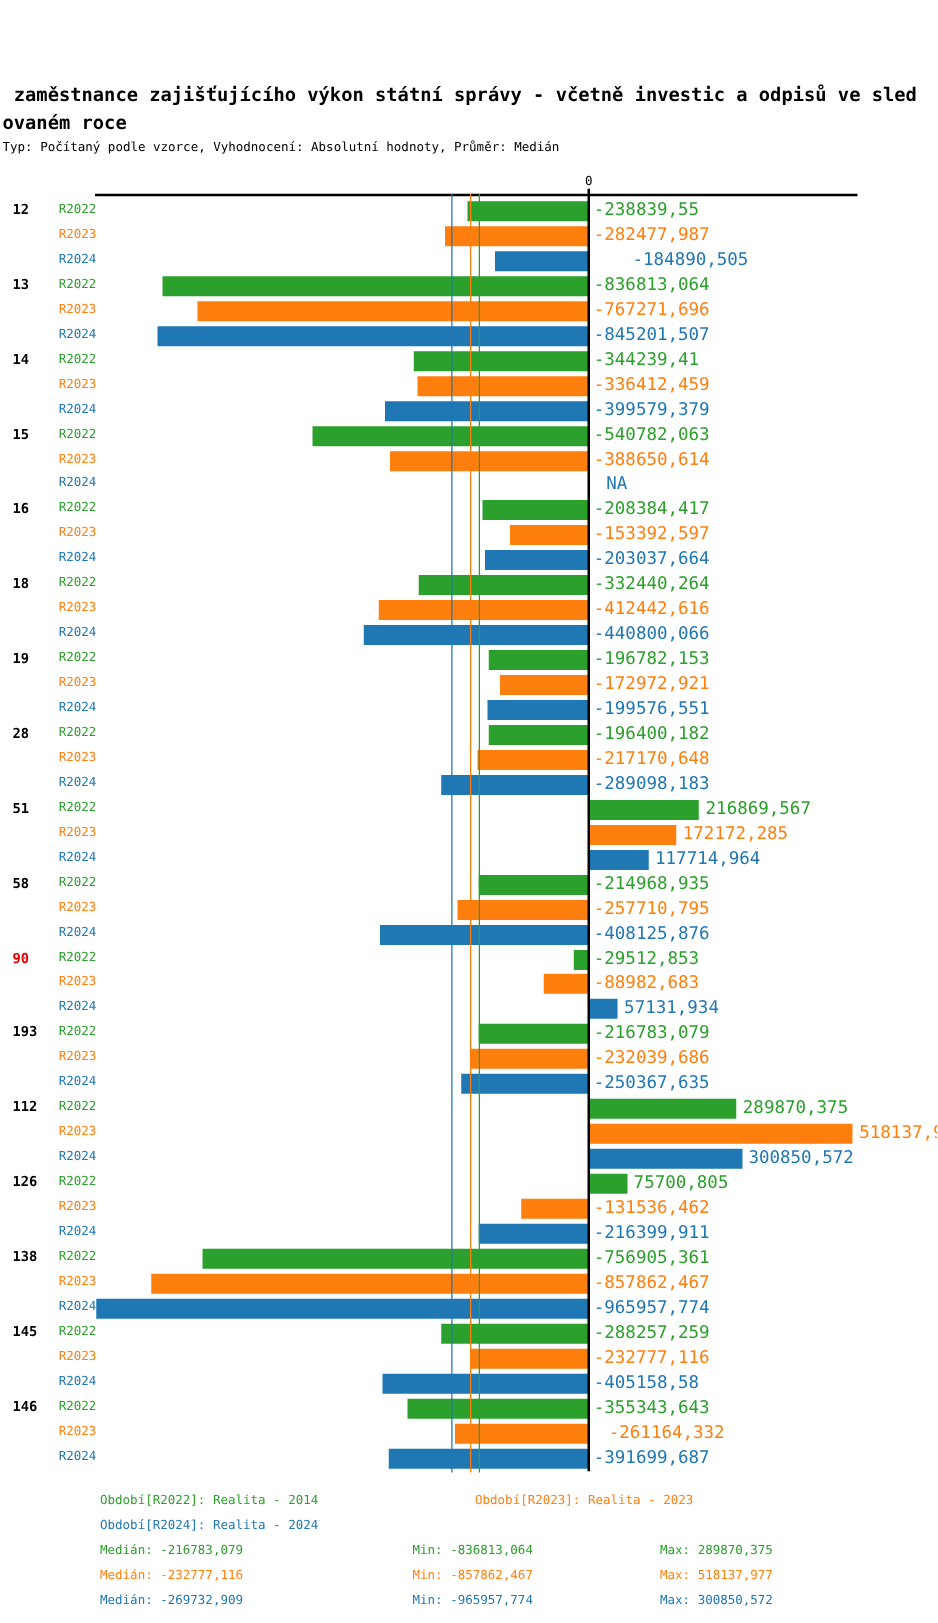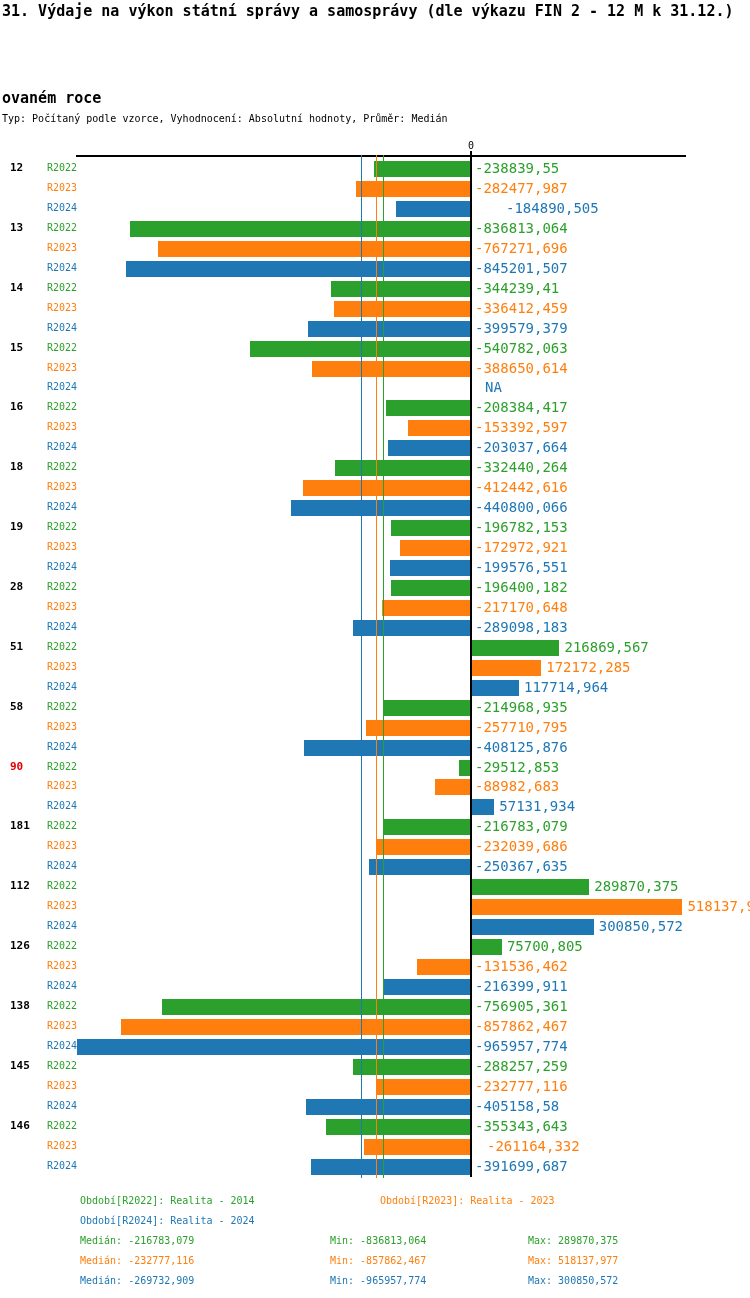--- a/index.html
+++ b/index.html
@@ -16,21 +16,21 @@
   .ser{position:absolute;left:47px;top:4px;font-size:10px;line-height:12px;white-space:pre;}
   .bar{position:absolute;top:3px;height:16px;z-index:1;}
   .val{position:absolute;top:4px;font-size:14px;line-height:12px;white-space:pre;z-index:5;}
   .lg{position:absolute;font-size:10px;line-height:12px;white-space:pre;}
 </style>
 </head>
 <body>
 
 <div class="page">
 
-  <div class="hline" style="left:2px;top:3px;">31. Výdaje na výkon státní správy a samosprávy (dle výkazu FIN 2 - 12 M k 31.12.)</div>
+  <div class="hline" style="left:2px;top:68px;"> zaměstnance zajišťujícího výkon státní správy - včetně investic a odpisů ve sled</div>
   <div class="hline" style="left:2px;top:90px;">ovaném roce</div>
   <div class="meta">Typ: Počítaný podle vzorce, Vyhodnocení: Absolutní hodnoty, Průměr: Medián</div>
 
   <div id="plot">
     <div class="xaxis"></div>
     <div class="zero-label">0</div>
     <div class="zline"></div>
 
   <div class="chart-row" style="top: 158px;">
         <div class="grp" style="color: rgb(0, 0, 0);">12</div>
@@ -201,21 +201,21 @@
         <div class="ser" style="color: rgb(255, 127, 14);">R2023</div>
         <div class="bar" style="left: 434.695px; width: 36.3049px; background: rgb(255, 127, 14);"></div>
         <div class="val" style="color: rgb(255, 127, 14); left: 475px;">-88982,683</div>
       </div>
       <div class="chart-row" style="top: 796.4px;">
         <div class="ser" style="color: rgb(31, 119, 180);">R2024</div>
         <div class="bar" style="left: 471px; width: 23.3098px; background: rgb(31, 119, 180);"></div>
         <div class="val" style="color: rgb(31, 119, 180); left: 499.31px;">57131,934</div>
       </div>
       <div class="chart-row" style="top: 816.35px;">
-        <div class="grp" style="color: rgb(0, 0, 0);">181</div>
+        <div class="grp" style="color: rgb(0, 0, 0);">193</div>
         <div class="ser" style="color: rgb(44, 160, 44);">R2022</div>
         <div class="bar" style="left: 382.553px; width: 88.4475px; background: rgb(44, 160, 44);"></div>
         <div class="val" style="color: rgb(44, 160, 44); left: 475px;">-216783,079</div>
       </div>
       <div class="chart-row" style="top: 836.3px;">
         <div class="ser" style="color: rgb(255, 127, 14);">R2023</div>
         <div class="bar" style="left: 376.328px; width: 94.6722px; background: rgb(255, 127, 14);"></div>
         <div class="val" style="color: rgb(255, 127, 14); left: 475px;">-232039,686</div>
       </div>
       <div class="chart-row" style="top: 856.25px;">

